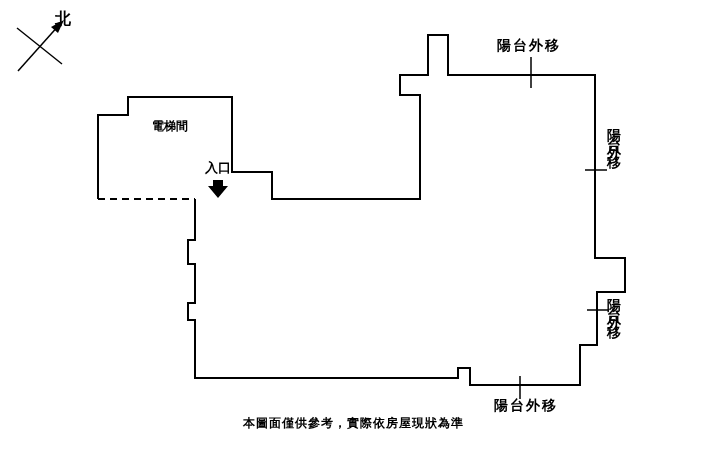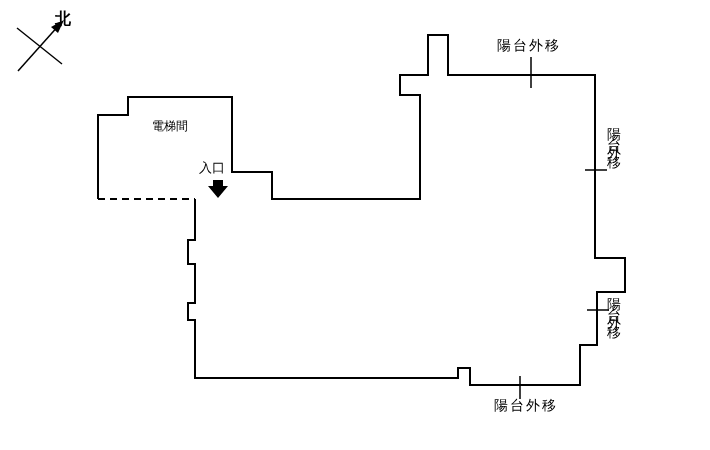--- a/index.html
+++ b/index.html
@@ -18,34 +18,35 @@
   .canvas svg {
     position: absolute;
     left: 0;
     top: 0;
   }
   .lbl {
     position: absolute;
     color: #000000;
     white-space: nowrap;
     line-height: 1.1;
+    font-weight: bold;
   }
   .north {
     left: 55px;
     top: 10px;
     font-size: 16px;
     font-weight: bold;
   }
   .elevator {
     left: 152px;
     top: 120px;
     font-size: 12px;
   }
   .entrance {
-    left: 199px;
+    left: 205px;
     top: 161px;
     font-size: 13px;
   }
   .balcony-h {
     font-size: 14px;
     letter-spacing: 2px;
   }
   .balcony-top   { left: 497px; top: 38px; }
   .balcony-bottom{ left: 494px; top: 398px; }
   .balcony-v {
@@ -95,14 +96,15 @@
   <span class="lbl entrance">入口</span>
 
   <span class="lbl balcony-h balcony-top">陽台外移</span>
 
   <span class="lbl balcony-v balcony-right-upper">陽台外移</span>
 
   <span class="lbl balcony-v balcony-right-lower">陽台外移</span>
 
   <span class="lbl balcony-h balcony-bottom">陽台外移</span>
 
+  <span class="lbl disclaimer">本圖面僅供參考，實際依房屋現狀為準</span>
 
 </div>
 
 </body></html>

